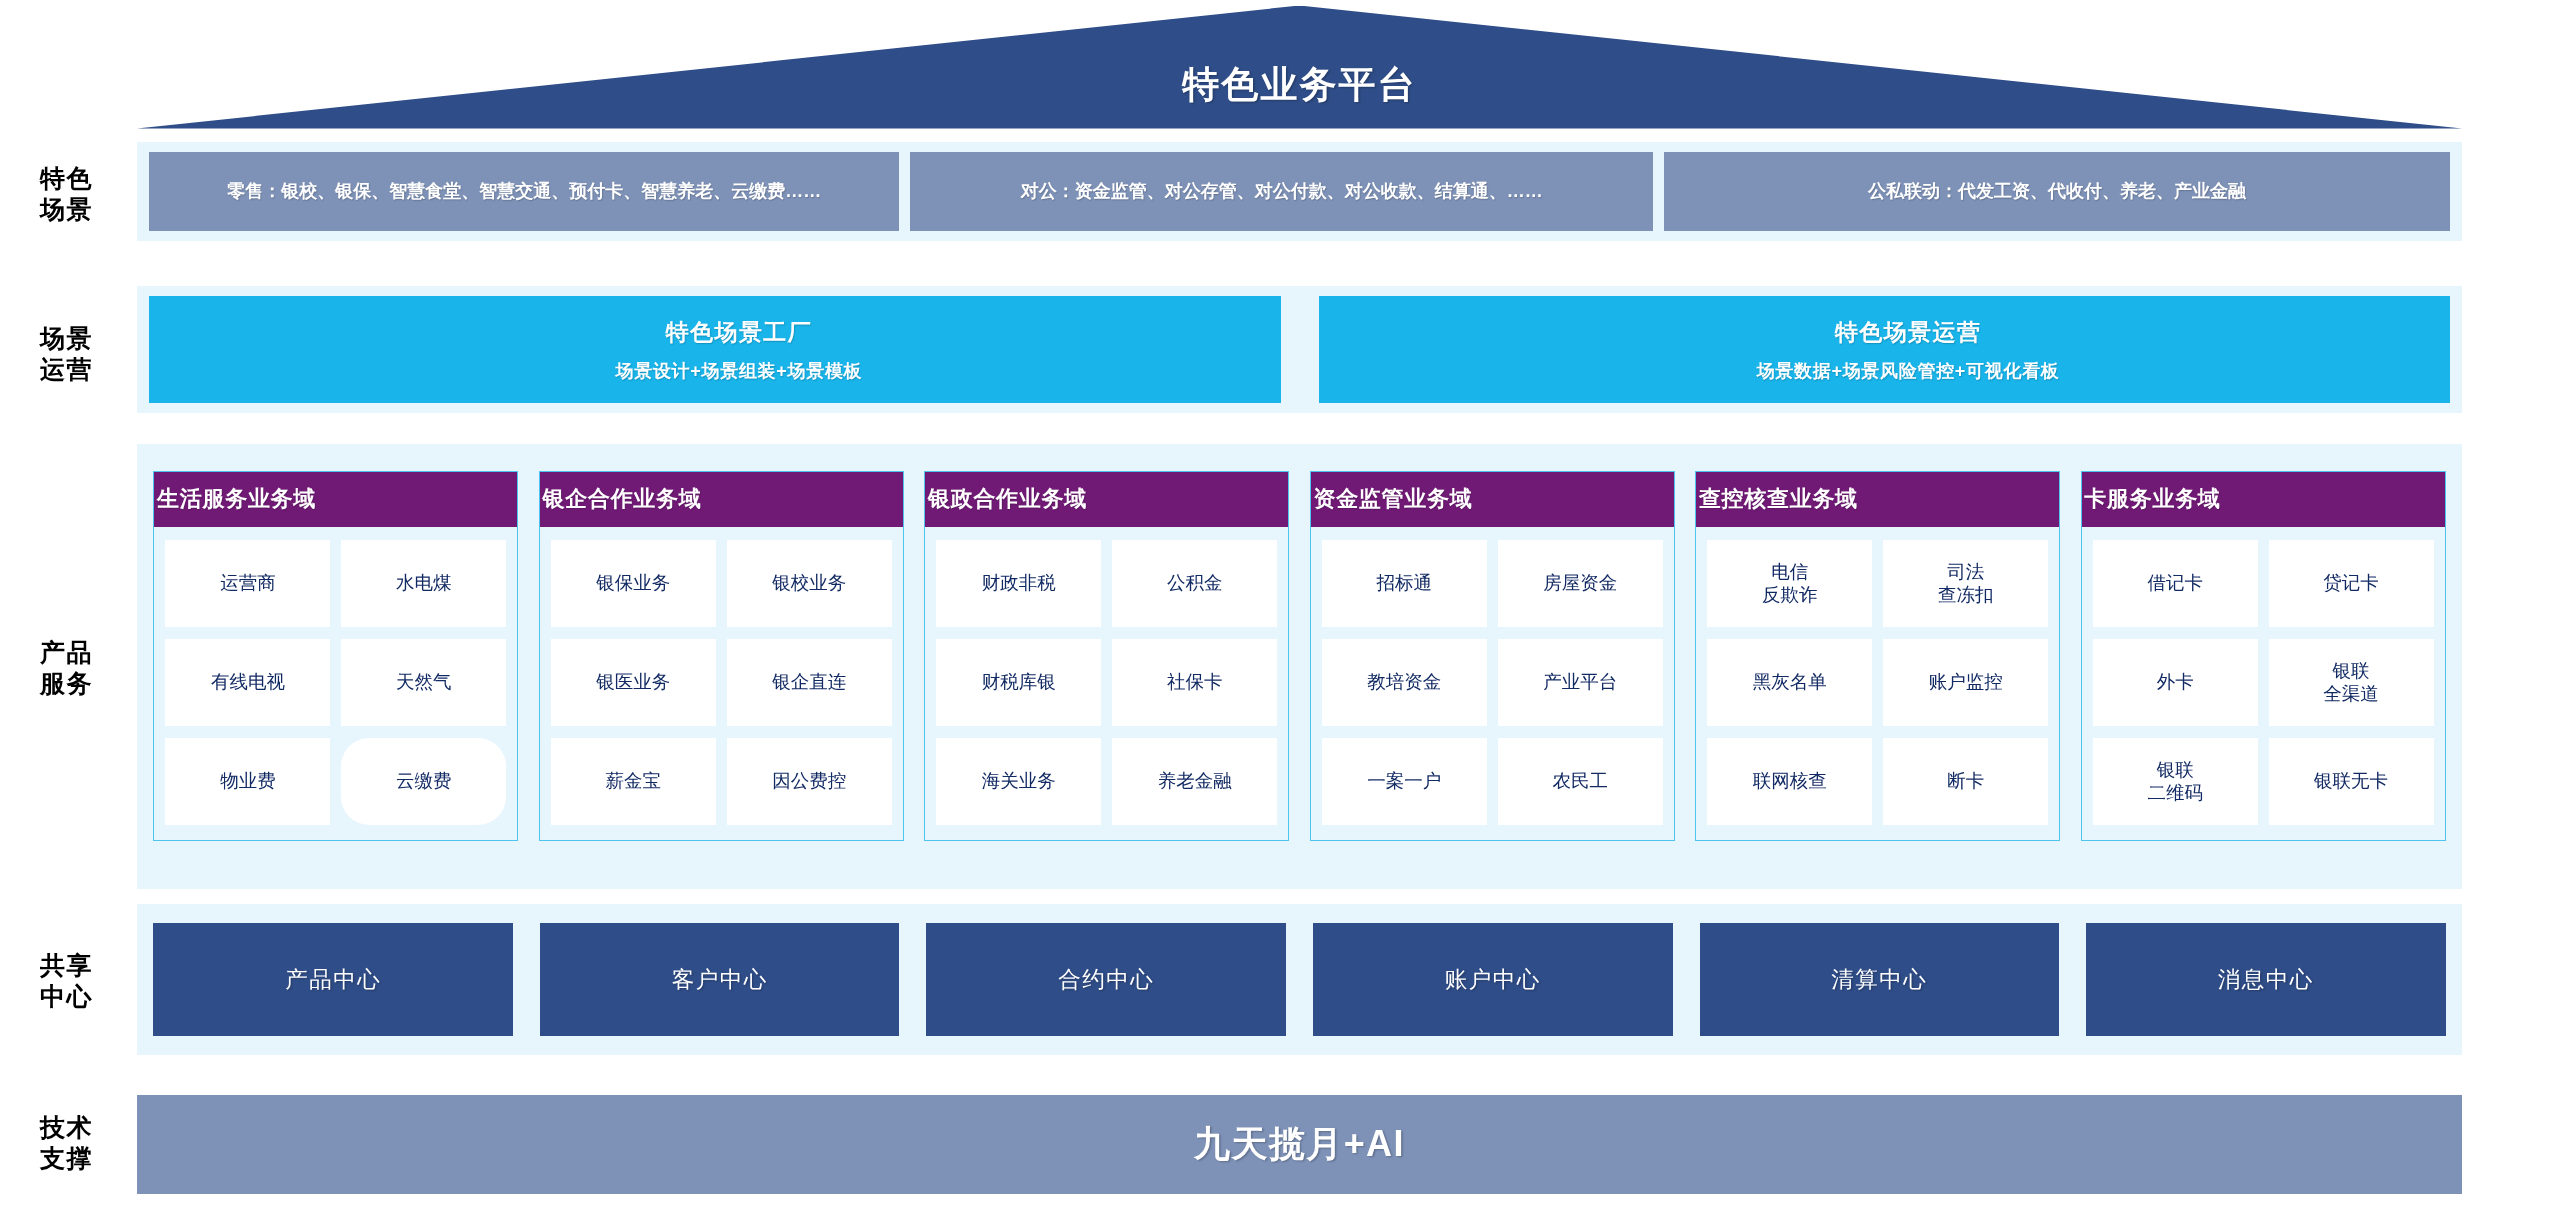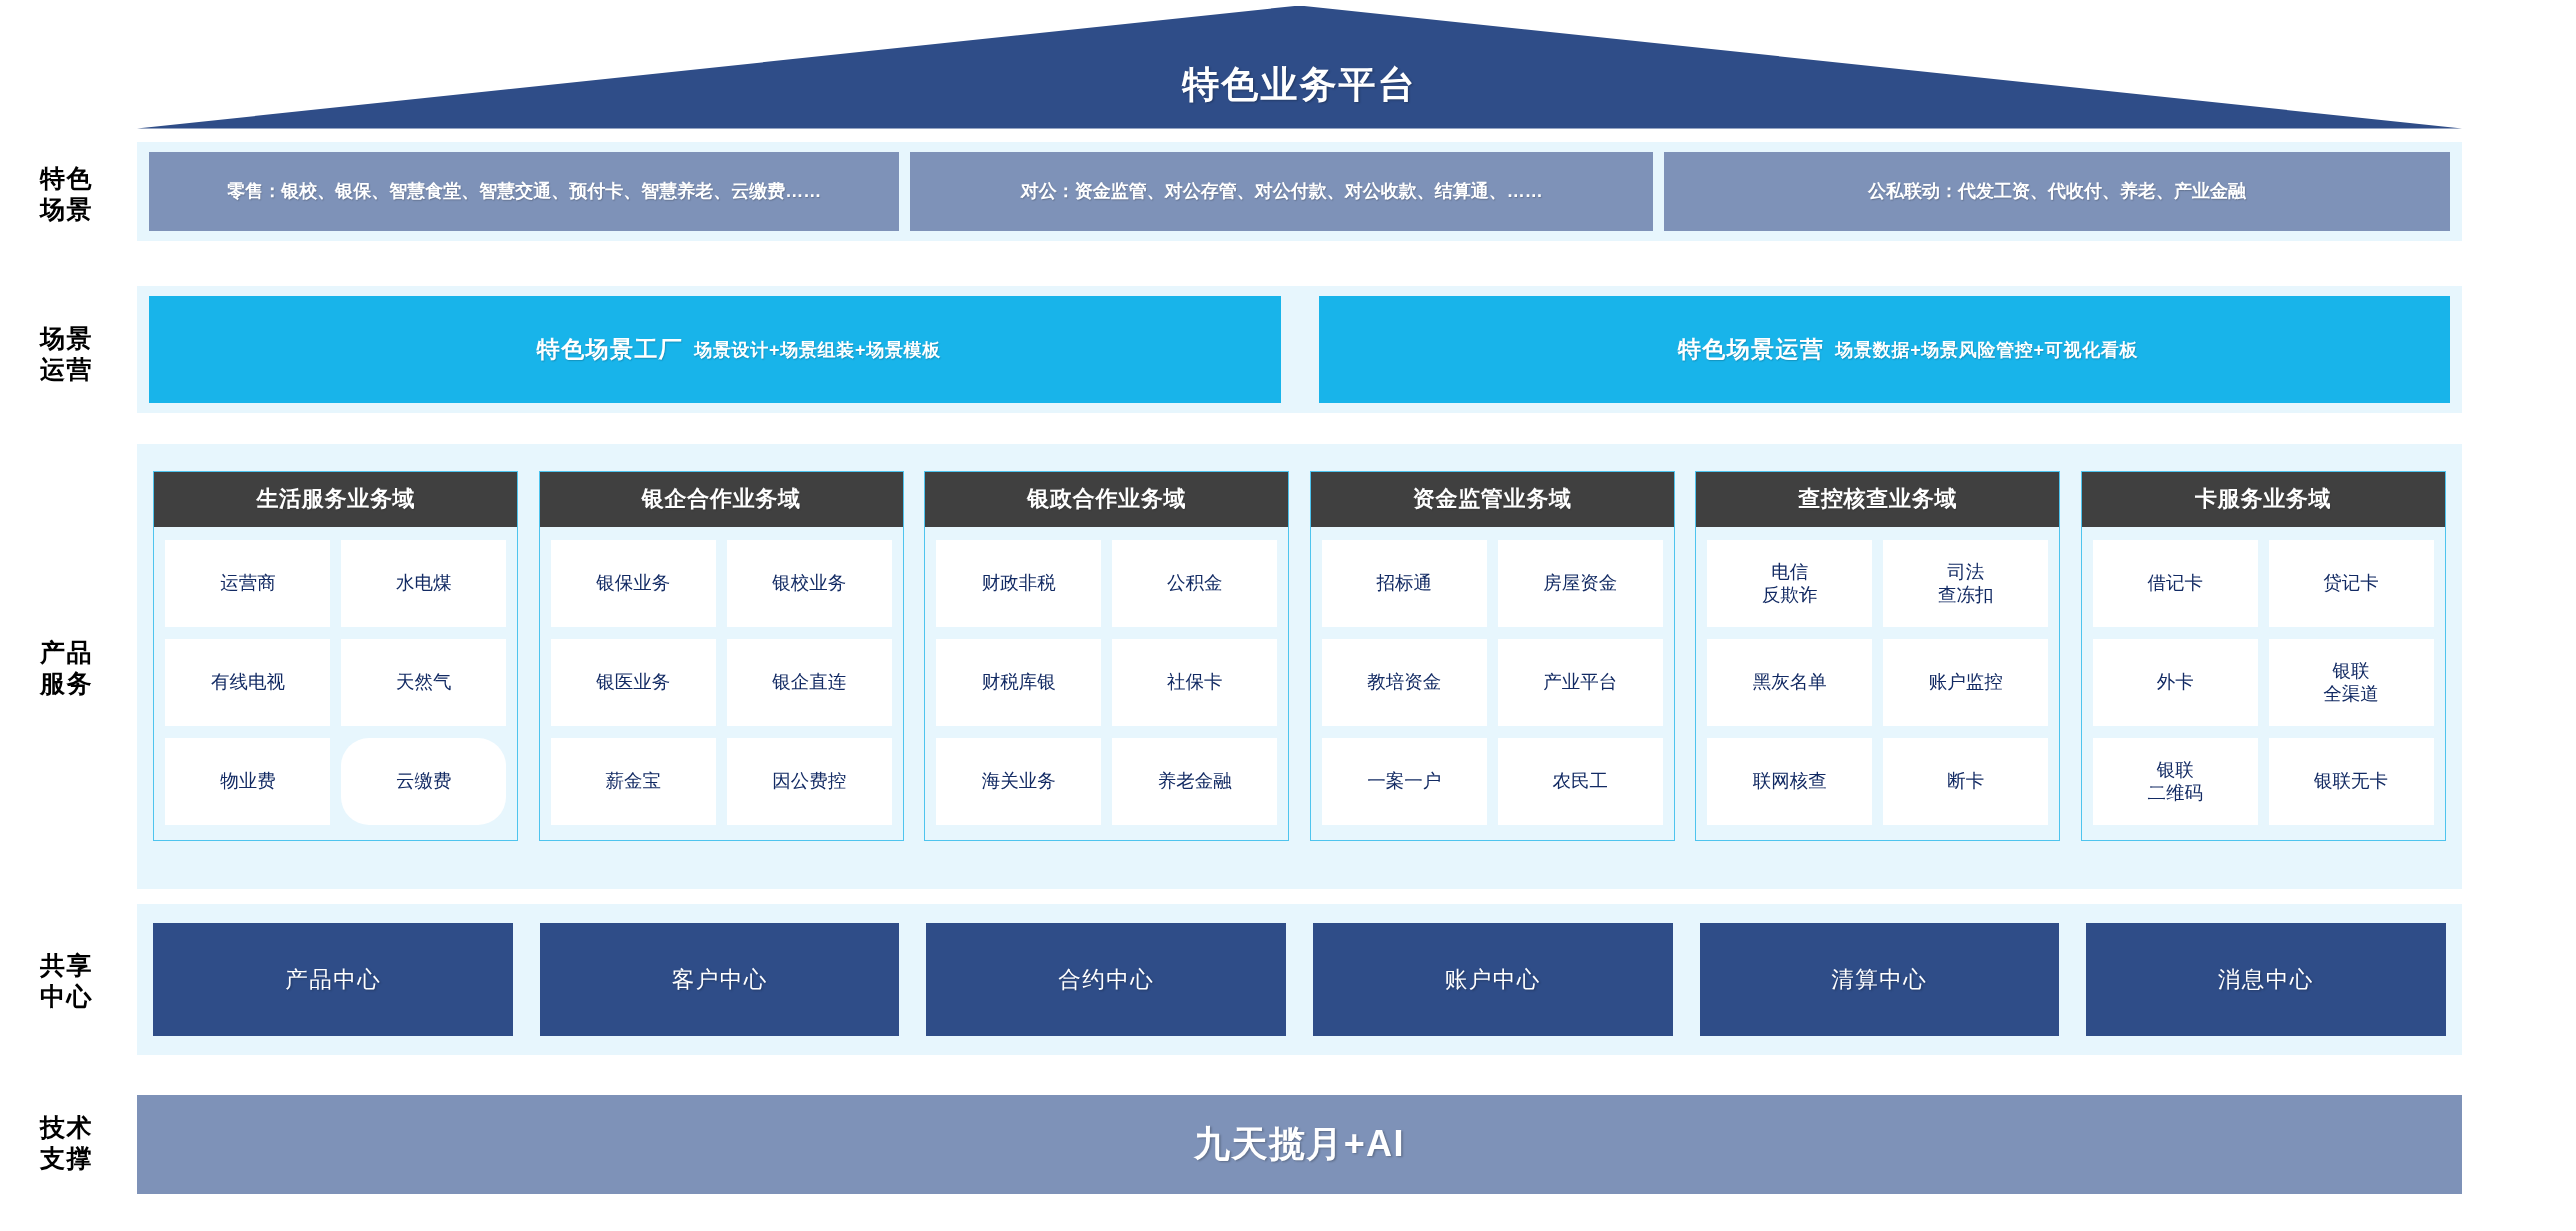--- a/index.html
+++ b/index.html
@@ -79,21 +79,21 @@
   .ops-strip {
     position: absolute; inset: 0;
     display: flex; align-items: center;
     padding: 9.6px 12.3px; gap: 38px;
   }
   .ops-box {
     flex: 1 1 0;
     height: 100%;
     background: #18b4ea;
     color: #ffffff;
-    display: flex; flex-direction: row;
+    display: flex; flex-direction: column;
     align-items: center; justify-content: center;
     gap: 11px;
     text-shadow: 0.7px 0.7px 1.4px rgba(0,0,0,0.20);
     padding-left: 48px;
   }
   .ops-title { font-size: 23px; font-weight: bold; letter-spacing: 1.4px; }
   .ops-sub   { font-size: 18px; font-weight: bold; letter-spacing: 0.7px; }
 
   
   #row-products { top: 444px; height: 445px; }
@@ -103,26 +103,25 @@
     padding: 27px 16.4px 18px 16.4px; gap: 20.5px;
   }
   .domain-card {
     flex: 1 1 0;
     display: flex; flex-direction: column;
     border: 1.4px solid #4ec4ee;
     background: #e7f6fd;
     height: 370px;
   }
   .domain-head {
-    background: #404040;
+    background: #701a75;
     color: #ffffff;
     font-size: 22px;
     font-weight: bold;
     letter-spacing: 0.7px;
-    text-align: center;
     padding: 12.3px 2.7px;
     text-shadow: 0.7px 0.7px 1.4px rgba(0,0,0,0.18);
   }
   .domain-body {
     flex: 1 1 auto;
     display: grid;
     grid-template-columns: 1fr 1fr;
     grid-template-rows: 1fr 1fr 1fr;
     gap: 12.3px 11px;
     padding: 13.7px 11px 15px 11px;

